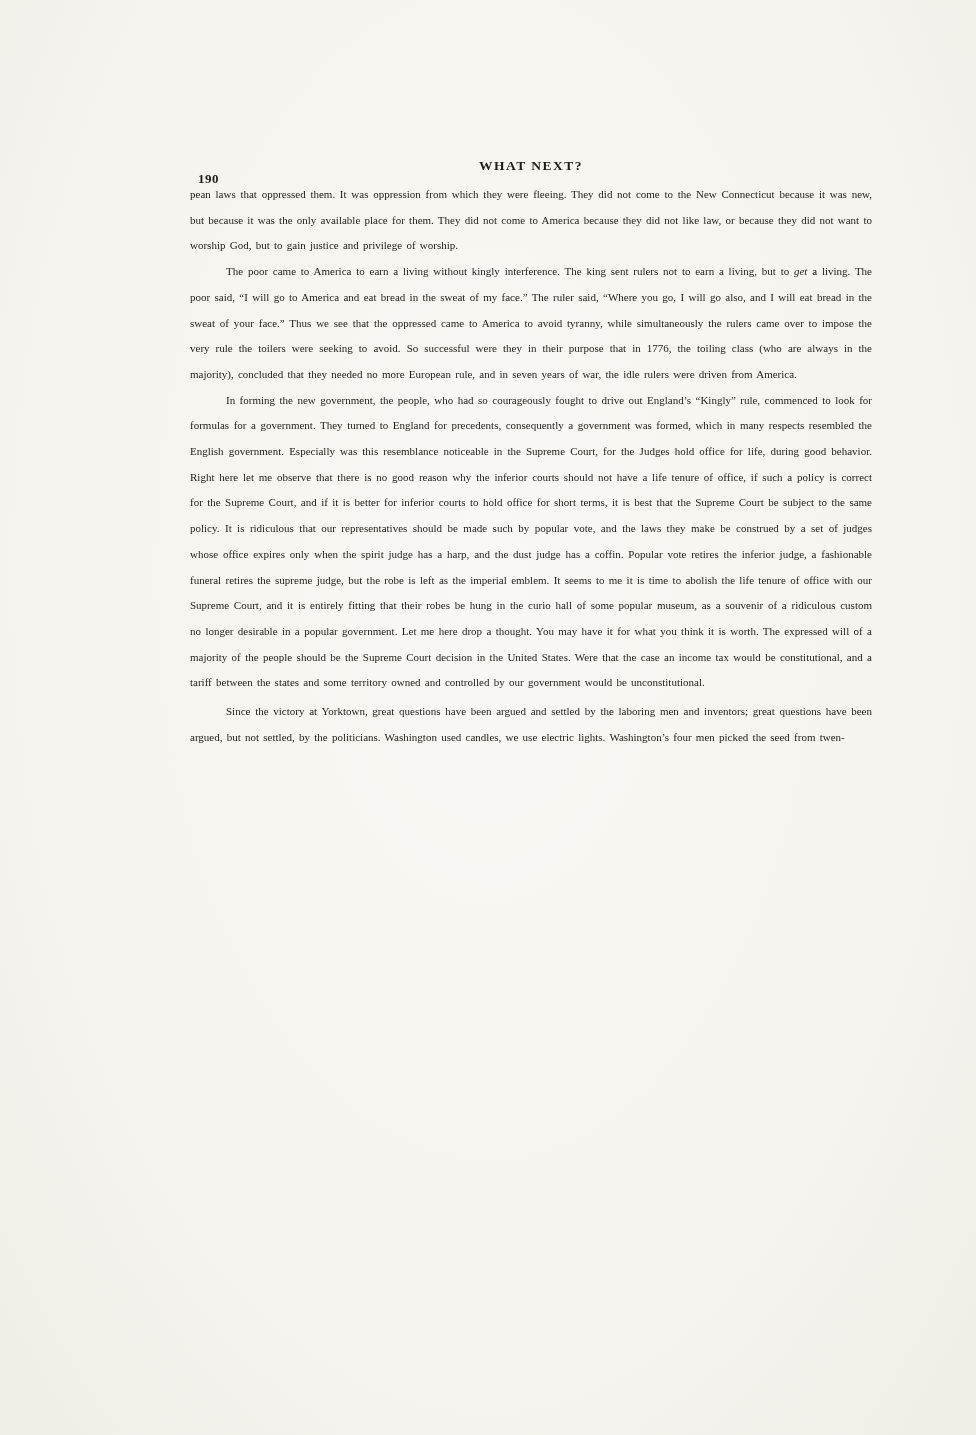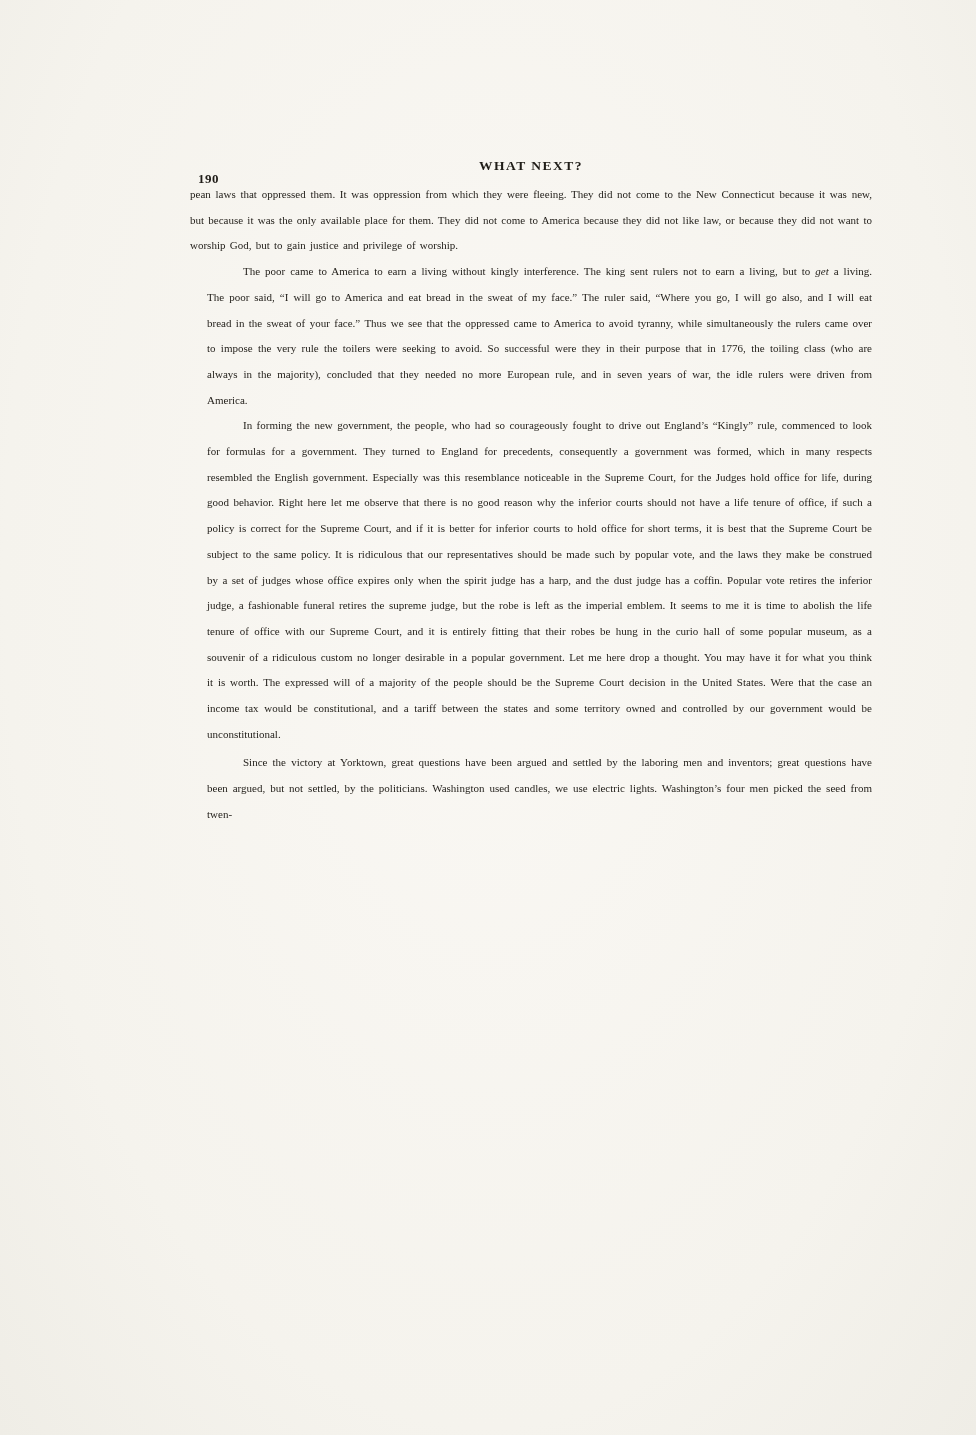--- a/index.html
+++ b/index.html
@@ -54,21 +54,20 @@
     line-height: 25.7px;
     text-align: justify;
     text-justify: inter-word;
   }
   .page-body p {
     margin: 0;
     word-spacing: 1.5px;
   }
   .page-body p.indent {
     text-indent: 36px;
-    margin-left: 17px;
   }
   .page-body p.space-before {
     margin-top: 3px;
   }
   .page-body em {
     font-style: italic;
   }
 </style>
 </head>
 <body>

